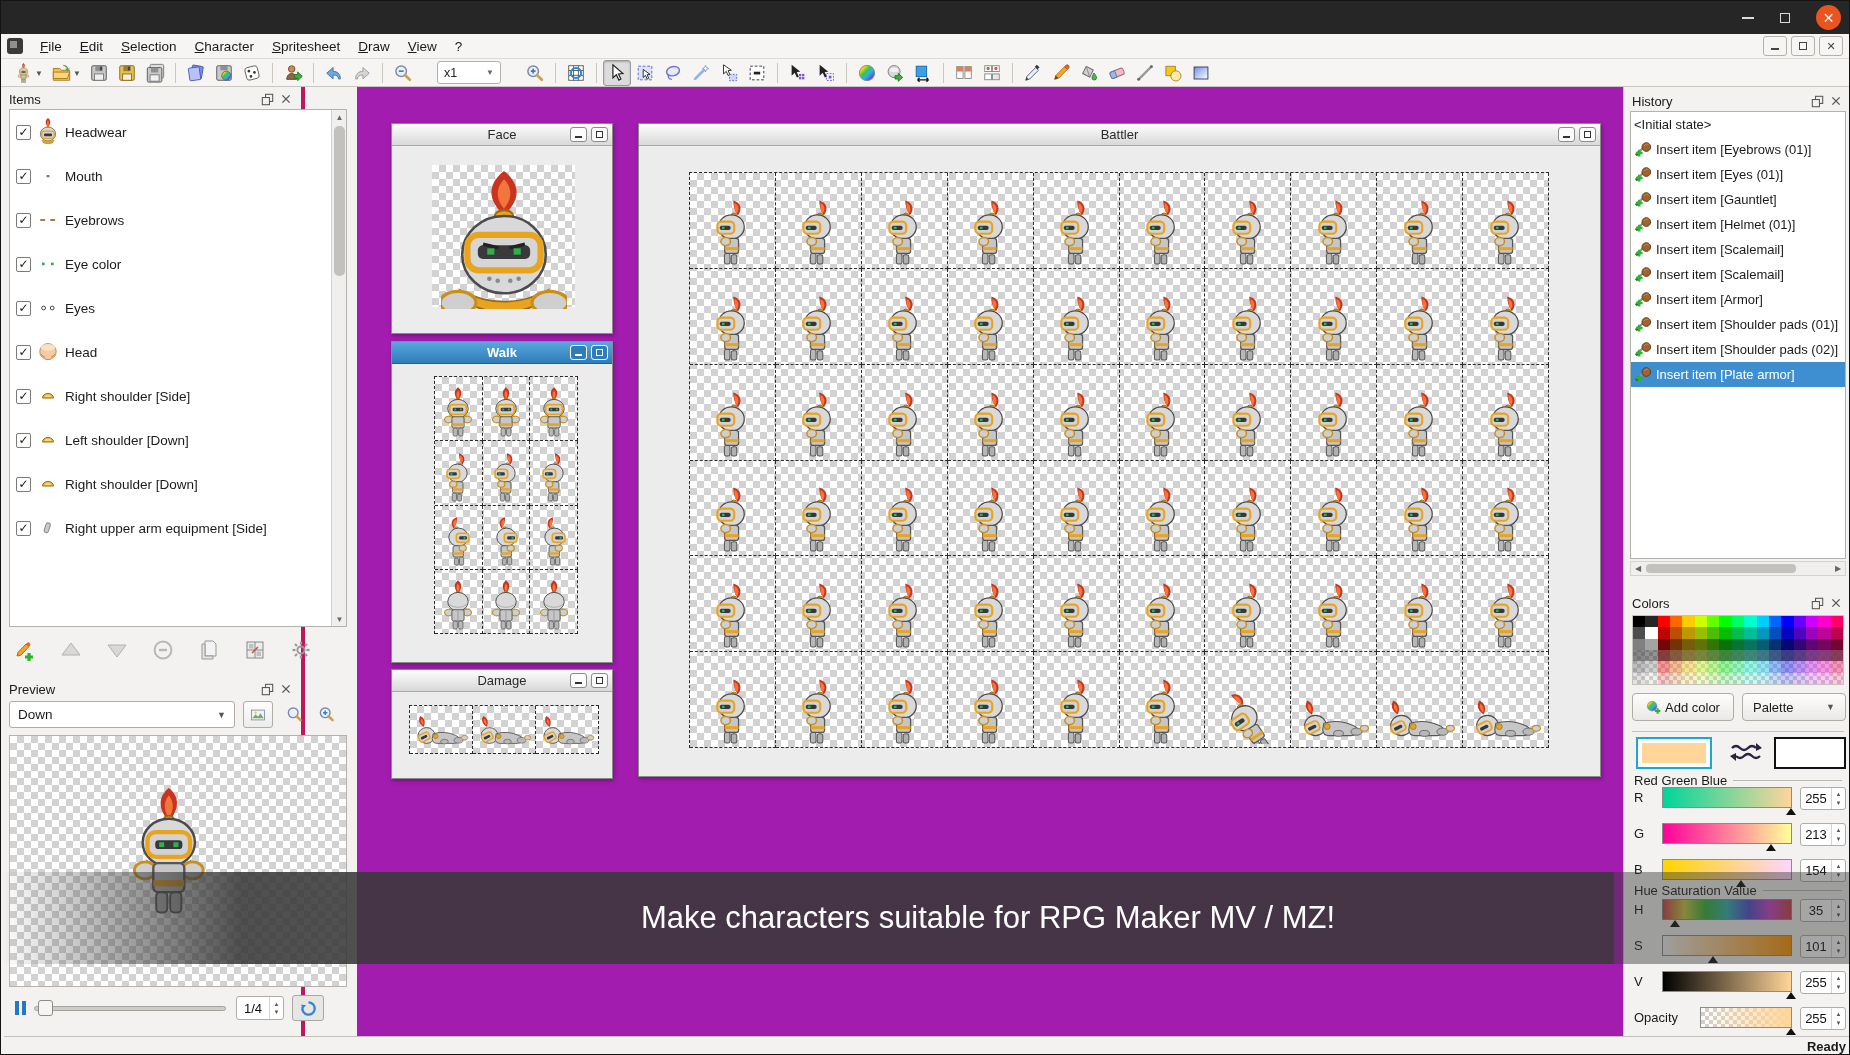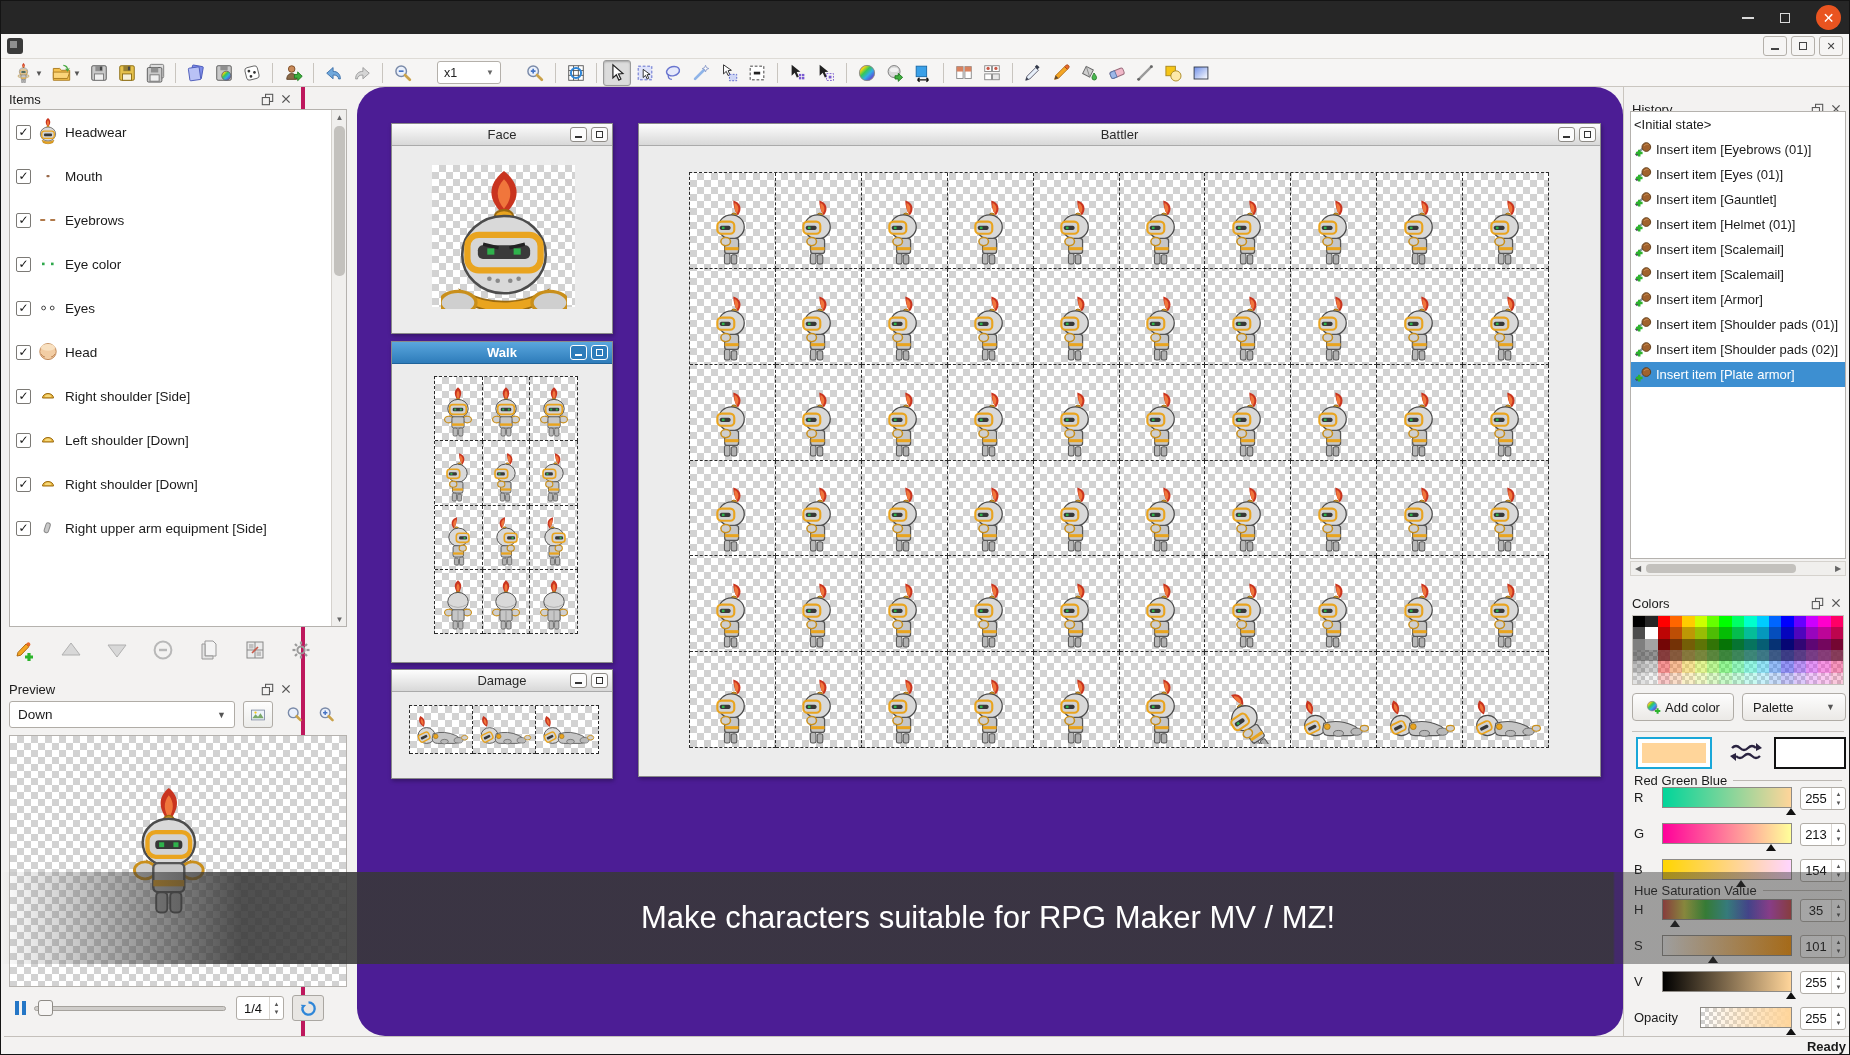--- a/index.html
+++ b/index.html
@@ -31,21 +31,21 @@
   .tbtn .caret { position:absolute; right:-6px; top:9px; font-size:8px; color:#555; }
   .tbtn.has-caret { margin-right:10px; }
   .tsep { width:1px; height:20px; background:#c9c5bf; margin:0 6px; }
   .tcombo { width:64px; height:23px; background:#fff; border:1px solid #b4b0aa; border-radius:3px; display:flex; align-items:center; padding:0 6px; margin:0 20px; font-size:12.5px; color:#222; position:relative; }
   .tcombo .cv { flex:1; }
   .tcombo .caret { font-size:8px; color:#666; }
 
   
   .left-dock  { position:absolute; left:0; top:86px; width:304px; height:949px; background:#f3f2f1; border-right:4px solid #be185d; }
   .right-dock { position:absolute; left:1622px; top:86px; width:228px; height:949px; background:#f3f2f1; border-left:1px solid #c9c5bf; }
-  .mdi { position:absolute; left:356px; top:86px; width:1266px; height:949px; background:#4c1d95;border-radius:28px; }
+  .mdi { position:absolute; left:356px; top:86px; width:1266px; height:949px; background:#a21caf; }
 
   .panel-header { position:absolute; left:0; width:100%; height:20px; display:flex; align-items:center; padding:0 8px; }
   .panel-title { font-size:13px; color:#1a1a1a; flex:1; }
   .ph-btn { width:15px; height:14px; margin-left:3px; display:flex; align-items:center; justify-content:center; }
 
   .listbox { position:absolute; background:#fff; border:1px solid #b5b2ae; }
 
   
   .item-row { height:44px; display:flex; align-items:center; padding-left:6px; }
   .checkbox { width:15px; height:15px; background:#fff; border:1px solid #7c7a76; border-radius:2px; display:flex; align-items:center; justify-content:center; font-size:12px; color:#111; }
@@ -157,20 +157,30 @@
   <div class="titlebar">
     <div class="winctl">
       <span class="wc-min"></span>
       <span class="wc-max"></span>
       <span class="wc-close">✕</span>
     </div>
   </div>
 
   <div class="menubar">
     <span class="appicon"></span>
+    <div id="menu-items" style="display:flex">
+        <span class="menu-item">File</span>
+        <span class="menu-item">Edit</span>
+        <span class="menu-item">Selection</span>
+        <span class="menu-item">Character</span>
+        <span class="menu-item">Spritesheet</span>
+        <span class="menu-item">Draw</span>
+        <span class="menu-item">View</span>
+        <span class="menu-item">?</span>
+      </div>
     <div class="mdictl">
       <span class="mbtn">
           <span style="width:8px;height:2px;background:#444;margin-top:6px"></span>
         </span>
       <span class="mbtn">
           <span style="width:8px;height:8px;border:1.4px solid #444"></span>
         </span>
       <span class="mbtn">✕</span>
     </div>
   </div>
@@ -2027,21 +2037,21 @@
                 <ellipse cx="59" cy="26.5" rx="3.6" ry="2.6" fill="#cfcfcf" stroke="#c98f1b" stroke-width="1"></ellipse>
               </svg>
             </div>
           </div>
       </div>
     </div>
 
   </div>
 
   <div class="right-dock">
-    <div class="panel-header" style="top:12px">
+    <div class="panel-header" style="top:4px">
       <span class="panel-title">History</span>
       <span class="ph-btn">
           <svg width="13" height="13" viewBox="0 0 20 20">
             <rect x="7" y="2" width="11" height="11" fill="none" stroke="#555" stroke-width="1.6"></rect>
             <rect x="2" y="7" width="11" height="11" fill="#f3f2f1" stroke="#555" stroke-width="1.6"></rect>
           </svg>
         </span>
       <span class="ph-btn">
           <svg width="12" height="12" viewBox="0 0 20 20">
             <path d="M4 4l12 12M16 4L4 16" stroke="#555" stroke-width="2.2"></path>

